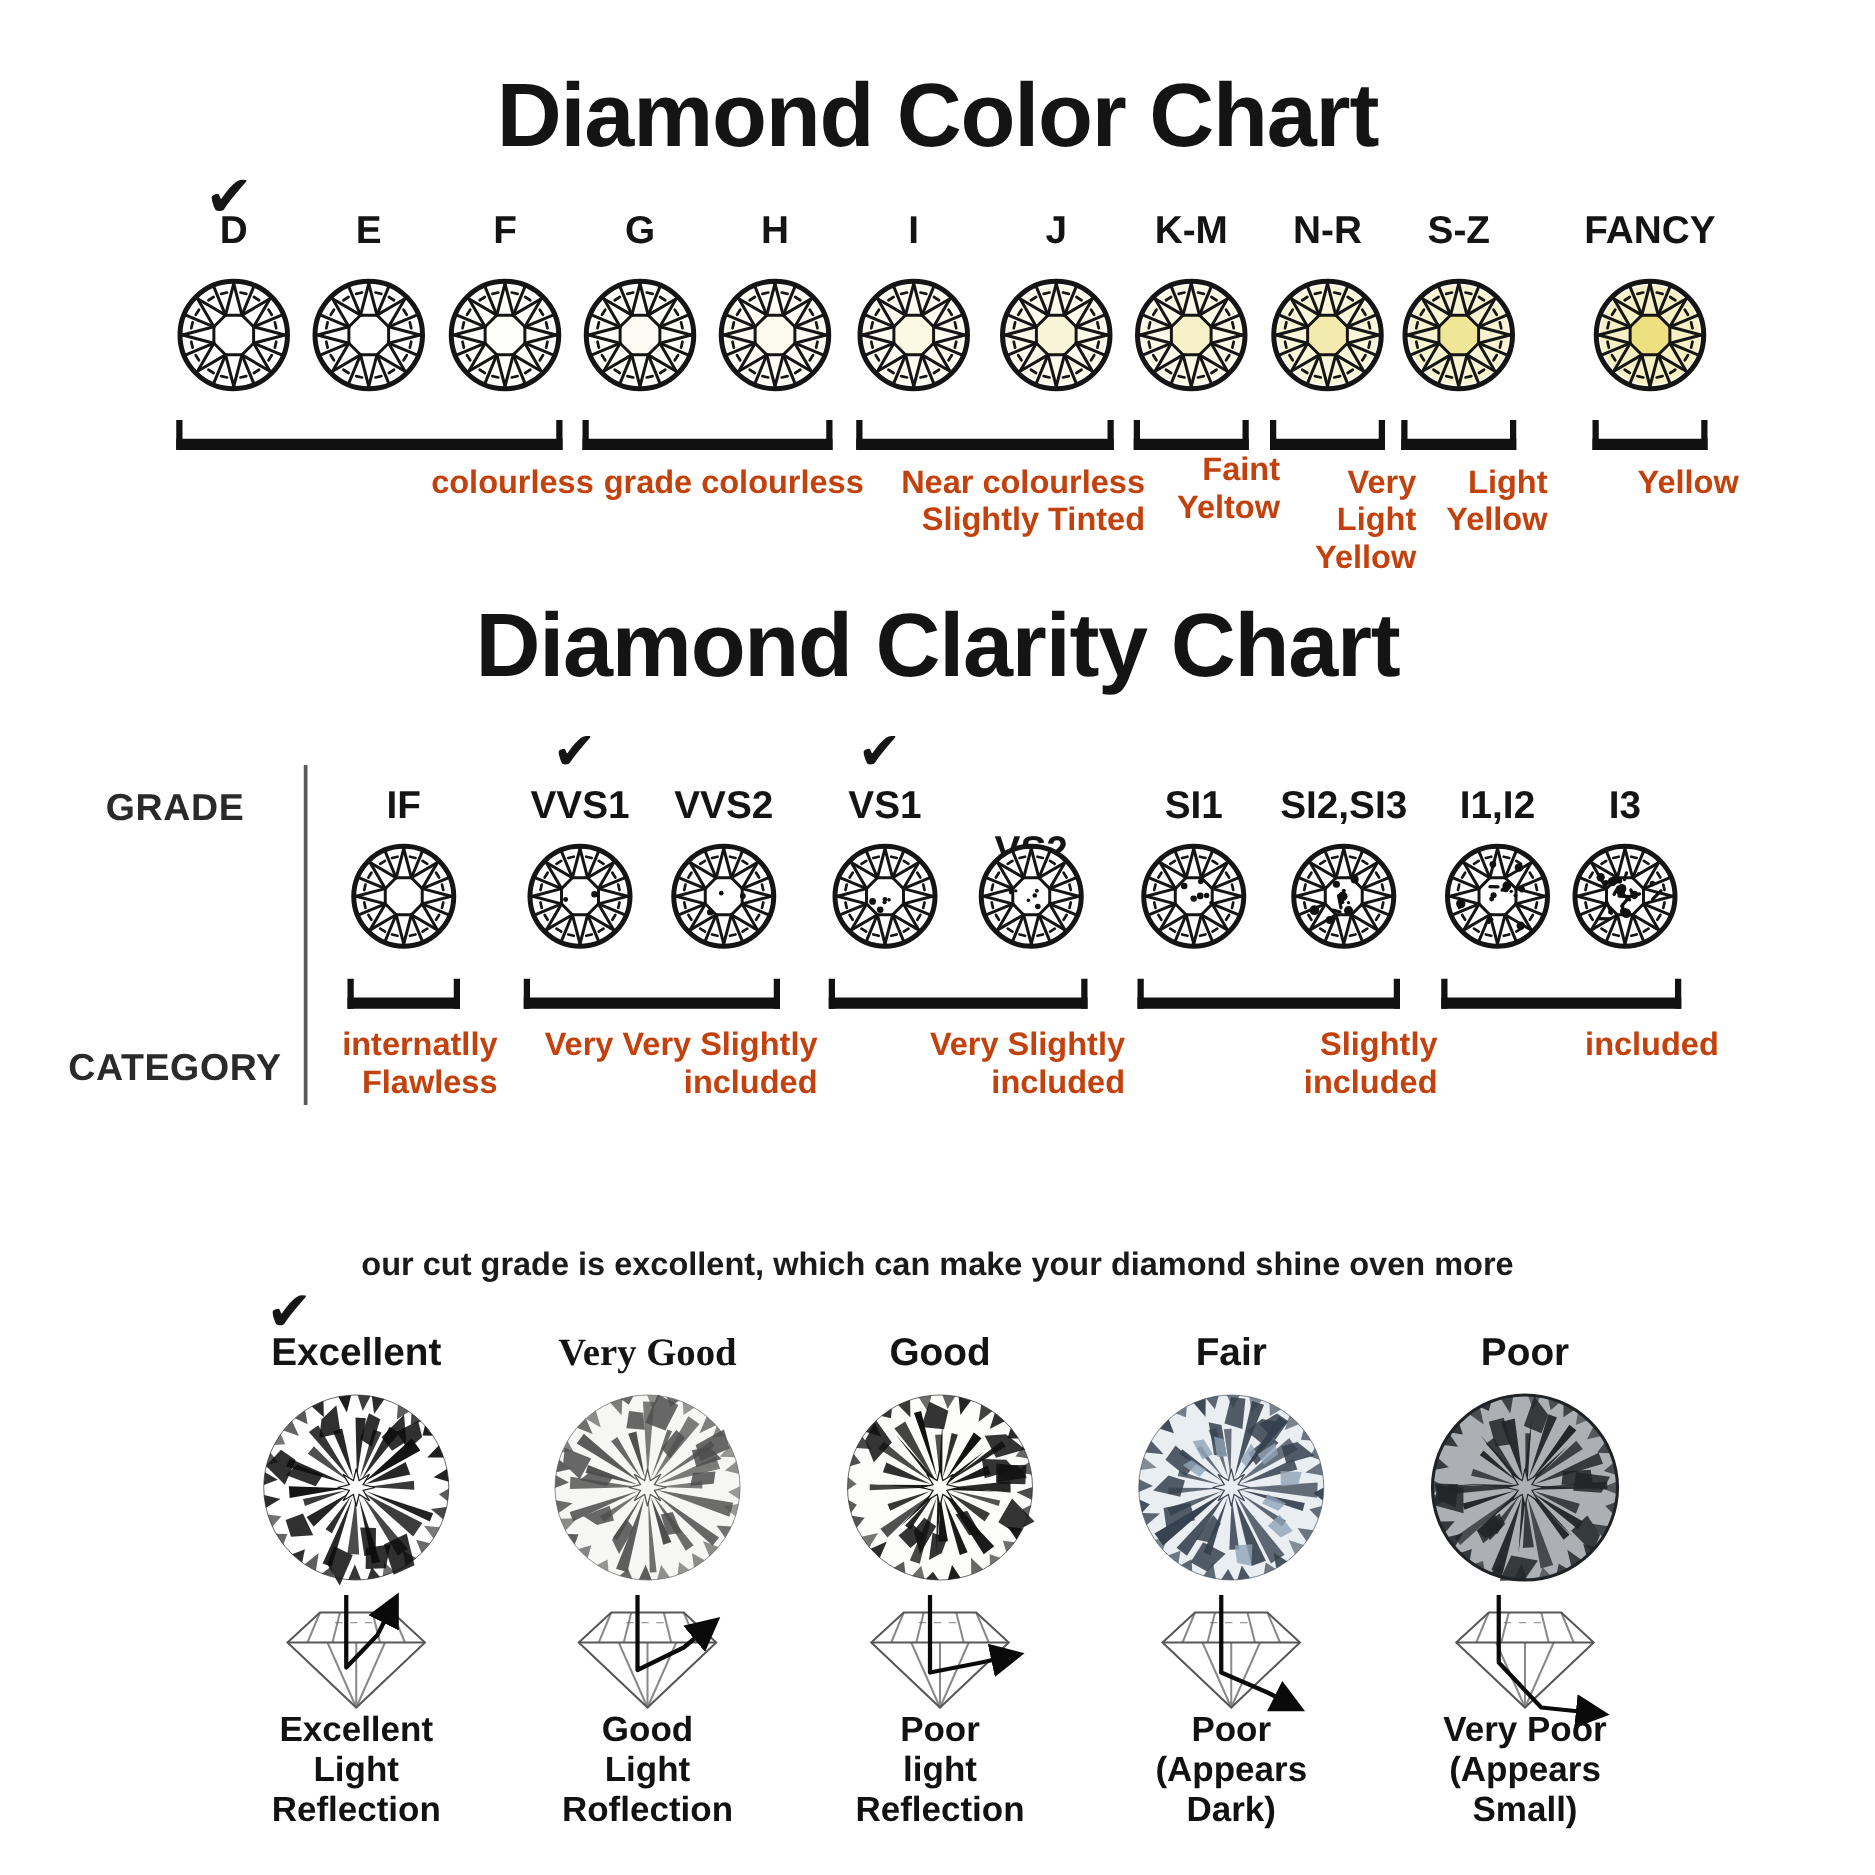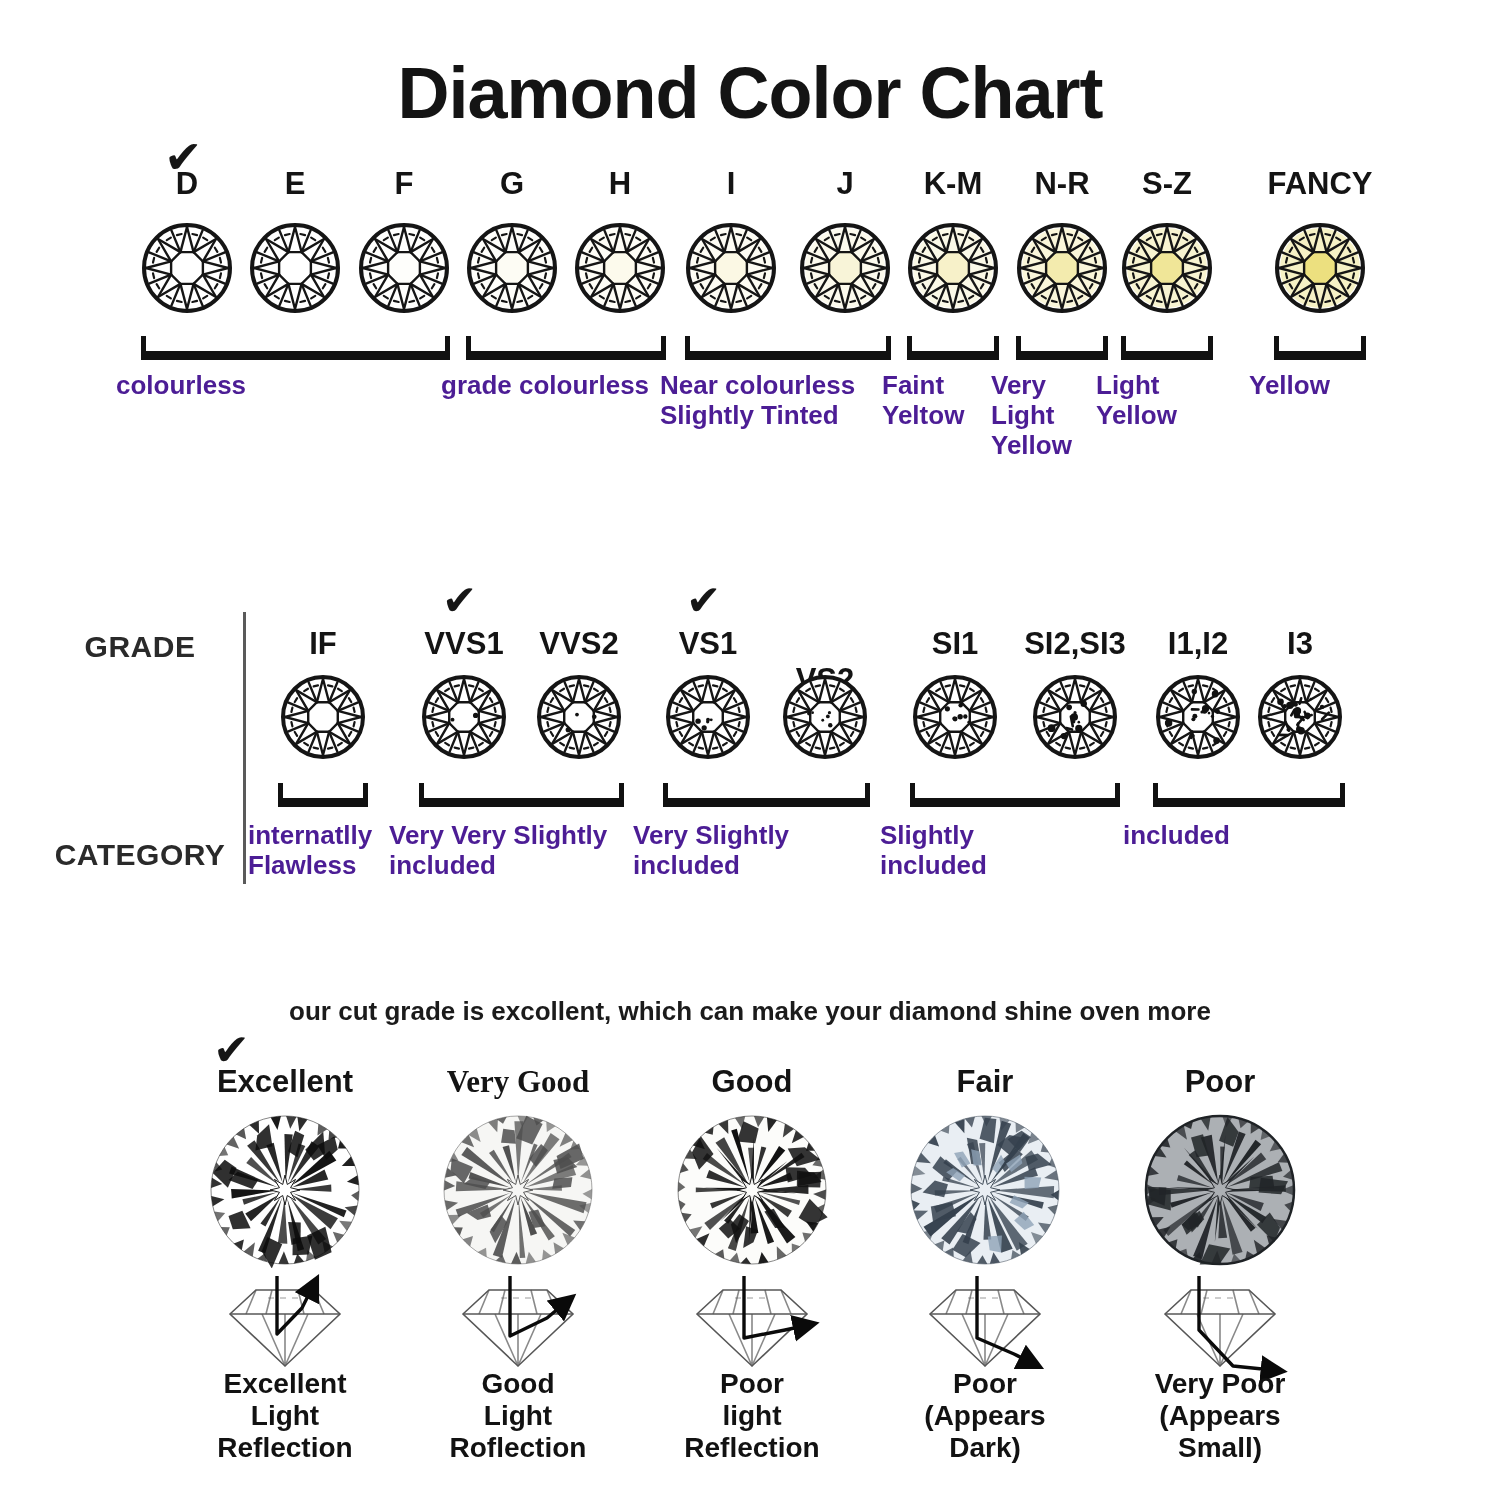--- a/index.html
+++ b/index.html
@@ -10,31 +10,32 @@
   .subtitle{position:absolute;left:0;width:1500px;text-align:center;
         font-weight:700;font-size:26px;color:#1b1b1b;}
   .rowhdr{position:absolute;left:30px;width:220px;text-align:center;
         font-weight:700;font-size:30px;color:#2a2a2a;letter-spacing:0.5px;}
   .divider{position:absolute;width:3px;background:#5a5a5a;}
   .colhead{position:absolute;text-align:center;font-weight:700;font-size:31px;color:#141414;}
   .check{position:absolute;font-family:"DejaVu Sans",sans-serif;font-weight:700;
         font-size:46px;color:#161616;line-height:1;}
   .bracket{position:absolute;box-sizing:border-box;height:24px;
         border-left:5px solid #111;border-right:5px solid #111;border-bottom:9px solid #111;}
-  .bandlbl{position:absolute;text-align:left;white-space:pre-line;
-        font-weight:600;font-size:26px;line-height:30px;color:#4c1d95;}
+  .bandlbl{position:absolute;text-align:right;white-space:pre-line;
+        font-weight:600;font-size:26px;line-height:30px;color:#c2410c;}
   .caption{position:absolute;text-align:center;white-space:pre-line;
         font-weight:700;font-size:28px;line-height:32px;color:#121212;}
   .icon-wrap{position:absolute;}
 </style>
 </head>
 <body>
 
 <div class="page" id="page">
   <h1 class="chart-title" style="top:56px">Diamond Color Chart</h1>
+  <h1 class="chart-title" style="top:480px">Diamond Clarity Chart</h1>
   <div class="subtitle" style="top:996px">our cut grade is excollent, which can make your diamond shine oven more</div>
 
   <div class="rowhdr" style="top:630px">GRADE</div>
   <div class="rowhdr" style="top:838px">CATEGORY</div>
   <div class="divider" style="left:243px;top:612px;height:272px"></div>
 <div class="check" style="left: 164px; top: 134px;">✔</div>
     <div class="colhead" style="left: 127px; top: 166px; width: 120px;">D</div>
     <div class="icon-wrap" style="left: 139px; top: 220px; width: 96px; height: 96px;"><svg width="96" height="96" viewBox="0 0 96 96">
         <circle cx="48" cy="48" r="43" fill="#ffffff" stroke="#151515" stroke-width="4"></circle>
         <circle cx="48" cy="48" r="40" fill="#ffffff" opacity="0.45"></circle>
@@ -541,21 +542,21 @@
         <line x1="37.942413357537845" y1="15.103116394871584" x2="42.61865440261605" y2="14.023521083527264" stroke="#151515" stroke-width="2.2" stroke-linecap="round"></line>
       </svg></div>
     <div class="bracket" style="left: 141px; top: 336px; width: 309px;"></div>
     <div class="bandlbl" style="left: 116px; top: 370px; width: 359px;">colourless</div>
     <div class="bracket" style="left: 466px; top: 336px; width: 200px;"></div>
     <div class="bandlbl" style="left: 441px; top: 370px; width: 250px;">grade colourless</div>
     <div class="bracket" style="left: 685px; top: 336px; width: 206px;"></div>
     <div class="bandlbl" style="left: 660px; top: 370px; width: 256px;">Near colourless
 Slightly Tinted</div>
     <div class="bracket" style="left: 907px; top: 336px; width: 92px;"></div>
-    <div class="bandlbl" style="left: 882px; top: 370px; width: 142px;">Faint
+    <div class="bandlbl" style="left: 882px; top: 360px; width: 142px;">Faint
 Yeltow</div>
     <div class="bracket" style="left: 1016px; top: 336px; width: 92px;"></div>
     <div class="bandlbl" style="left: 991px; top: 370px; width: 142px;">Very
 Light
 Yellow</div>
     <div class="bracket" style="left: 1121px; top: 336px; width: 92px;"></div>
     <div class="bandlbl" style="left: 1096px; top: 370px; width: 142px;">Light
 Yellow</div>
     <div class="bracket" style="left: 1274px; top: 336px; width: 92px;"></div>
     <div class="bandlbl" style="left: 1249px; top: 370px; width: 142px;">Yellow</div>

